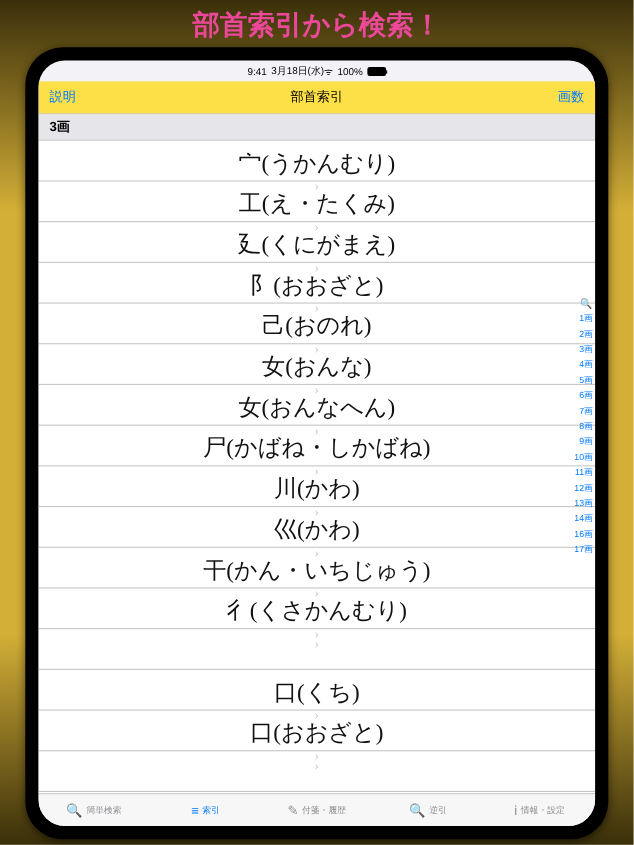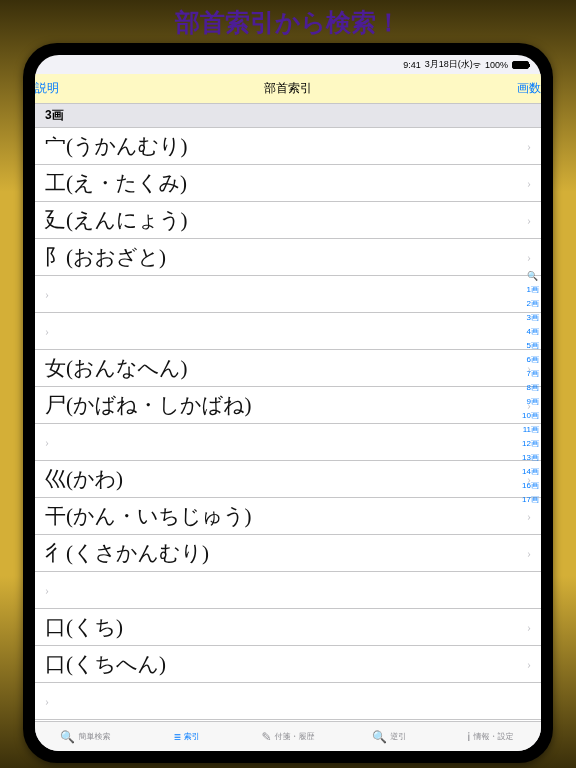--- a/index.html
+++ b/index.html
@@ -5,21 +5,21 @@
   * { margin: 0; padding: 0; box-sizing: border-box; }
   body {
     font-family: -apple-system, "Hiragino Sans", "Hiragino Kaku Gothic ProN", sans-serif;
     background: linear-gradient(180deg, #3a2f0a 0%, #d4af37 25%, #d4af37 75%, #3a2f0a 100%);
     width: 576px;
     height: 768px;
     overflow: hidden;
     position: relative;
   }
   .promo-header {
-    color: #4c1d95;
+    color: #ec4899;
     font-size: 25px;
     font-weight: 700;
     text-align: center;
     padding: 6px 0 4px;
   }
   .tablet-frame {
     width: 530px;
     height: 720px;
     margin: 0 auto;
     background: #000;
@@ -34,34 +34,34 @@
     height: 100%;
     border-radius: 24px;
     overflow: hidden;
     display: flex;
     flex-direction: column;
     position: relative;
   }
   .status-bar {
     display: flex;
     align-items: center;
-    justify-content: flex-end;
+    justify-content: center;
     font-size: 9px;
     padding: 3px 12px;
     color: #000;
   }
   .status-left { display:flex; gap:4px; align-items:center;}
   .status-right { display:flex; gap:4px; align-items:center; font-size:9px;}
   .battery { width:17px; height:8px; border:1px solid #000; border-radius:2px; position:relative; background:#000;}
   .battery::after { content:""; position:absolute; right:-2px; top:2px; width:1px; height:3px; background:#000;}
   .nav-bar {
-    background:#fef9c3;
+    background:#fde047;
     display:flex;
     justify-content:space-between;
-    padding: 6px 0;
+    padding: 6px 10px;
     border-bottom: 0.5px solid #c6c6c8;
   }
   .nav-btn { color:#007aff; font-size:12px; }
   .nav-title { font-size:12px; font-weight:400; color:#000; }
   .section-header {
     background:#e5e5ea;
     font-size:12px;
     font-weight:600;
     padding:3px 10px;
     border-bottom:0.5px solid #c6c6c8;
@@ -75,20 +75,21 @@
   .row {
     display:flex;
     align-items:center;
     justify-content:space-between;
     padding: 6px 10px 6px 10px;
     border-bottom:0.5px solid #c6c6c8;
     font-family: "Hiragino Mincho ProN", serif;
     font-size: 21px;
     color:#111;
     height:37px;
+    flex-direction:column;
   }
   .chevron { color:#c7c7cc; font-size:12px; }
   .index-bar {
     position:absolute;
     right:2px;
     top:215px;
     display:flex;
     flex-direction:column;
     align-items:flex-end;
     gap:2px;
@@ -145,42 +146,45 @@
     <div class="list">
       <div class="row">
           <span>宀(うかんむり)</span>
           <span class="chevron">›</span>
         </div>
       <div class="row">
           <span>工(え・たくみ)</span>
           <span class="chevron">›</span>
         </div>
       <div class="row">
-          <span>廴(えんにょう)</span>
+          <span>廴(くにがまえ)</span>
           <span class="chevron">›</span>
         </div>
       <div class="row">
           <span>阝(おおざと)</span>
           <span class="chevron">›</span>
         </div>
       <div class="row">
-          <span class="chevron">›</span>
-        </div>
-      <div class="row">
+          <span>己(おのれ)</span>
+          <span class="chevron">›</span>
+        </div>
+      <div class="row">
+          <span>女(おんな)</span>
           <span class="chevron">›</span>
         </div>
       <div class="row">
           <span>女(おんなへん)</span>
           <span class="chevron">›</span>
         </div>
       <div class="row">
           <span>尸(かばね・しかばね)</span>
           <span class="chevron">›</span>
         </div>
       <div class="row">
+          <span>川(かわ)</span>
           <span class="chevron">›</span>
         </div>
       <div class="row">
           <span>巛(かわ)</span>
           <span class="chevron">›</span>
         </div>
       <div class="row">
           <span>干(かん・いちじゅう)</span>
           <span class="chevron">›</span>
         </div>
@@ -189,21 +193,21 @@
           <span class="chevron">›</span>
         </div>
       <div class="row">
           <span class="chevron">›</span>
         </div>
       <div class="row">
           <span>口(くち)</span>
           <span class="chevron">›</span>
         </div>
       <div class="row">
-          <span>口(くちへん)</span>
+          <span>口(おおざと)</span>
           <span class="chevron">›</span>
         </div>
       <div class="row">
           <span class="chevron">›</span>
         </div>
     </div>
 
     <div class="index-bar">
       <span class="mag">🔍</span>
       <span>1画</span>

